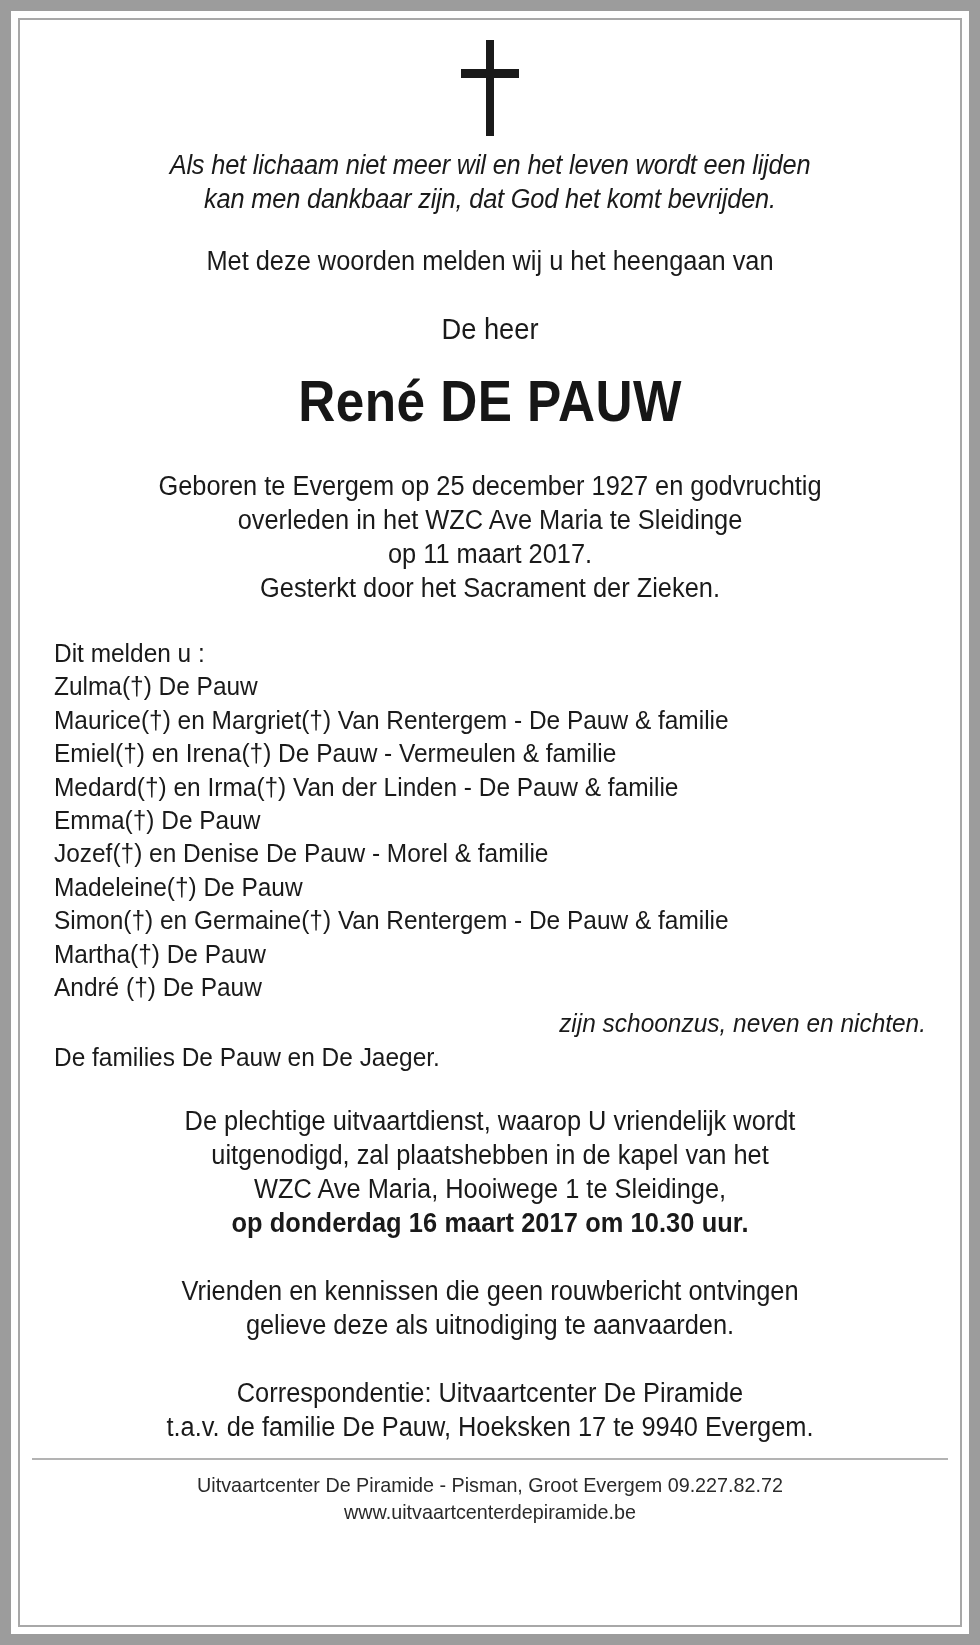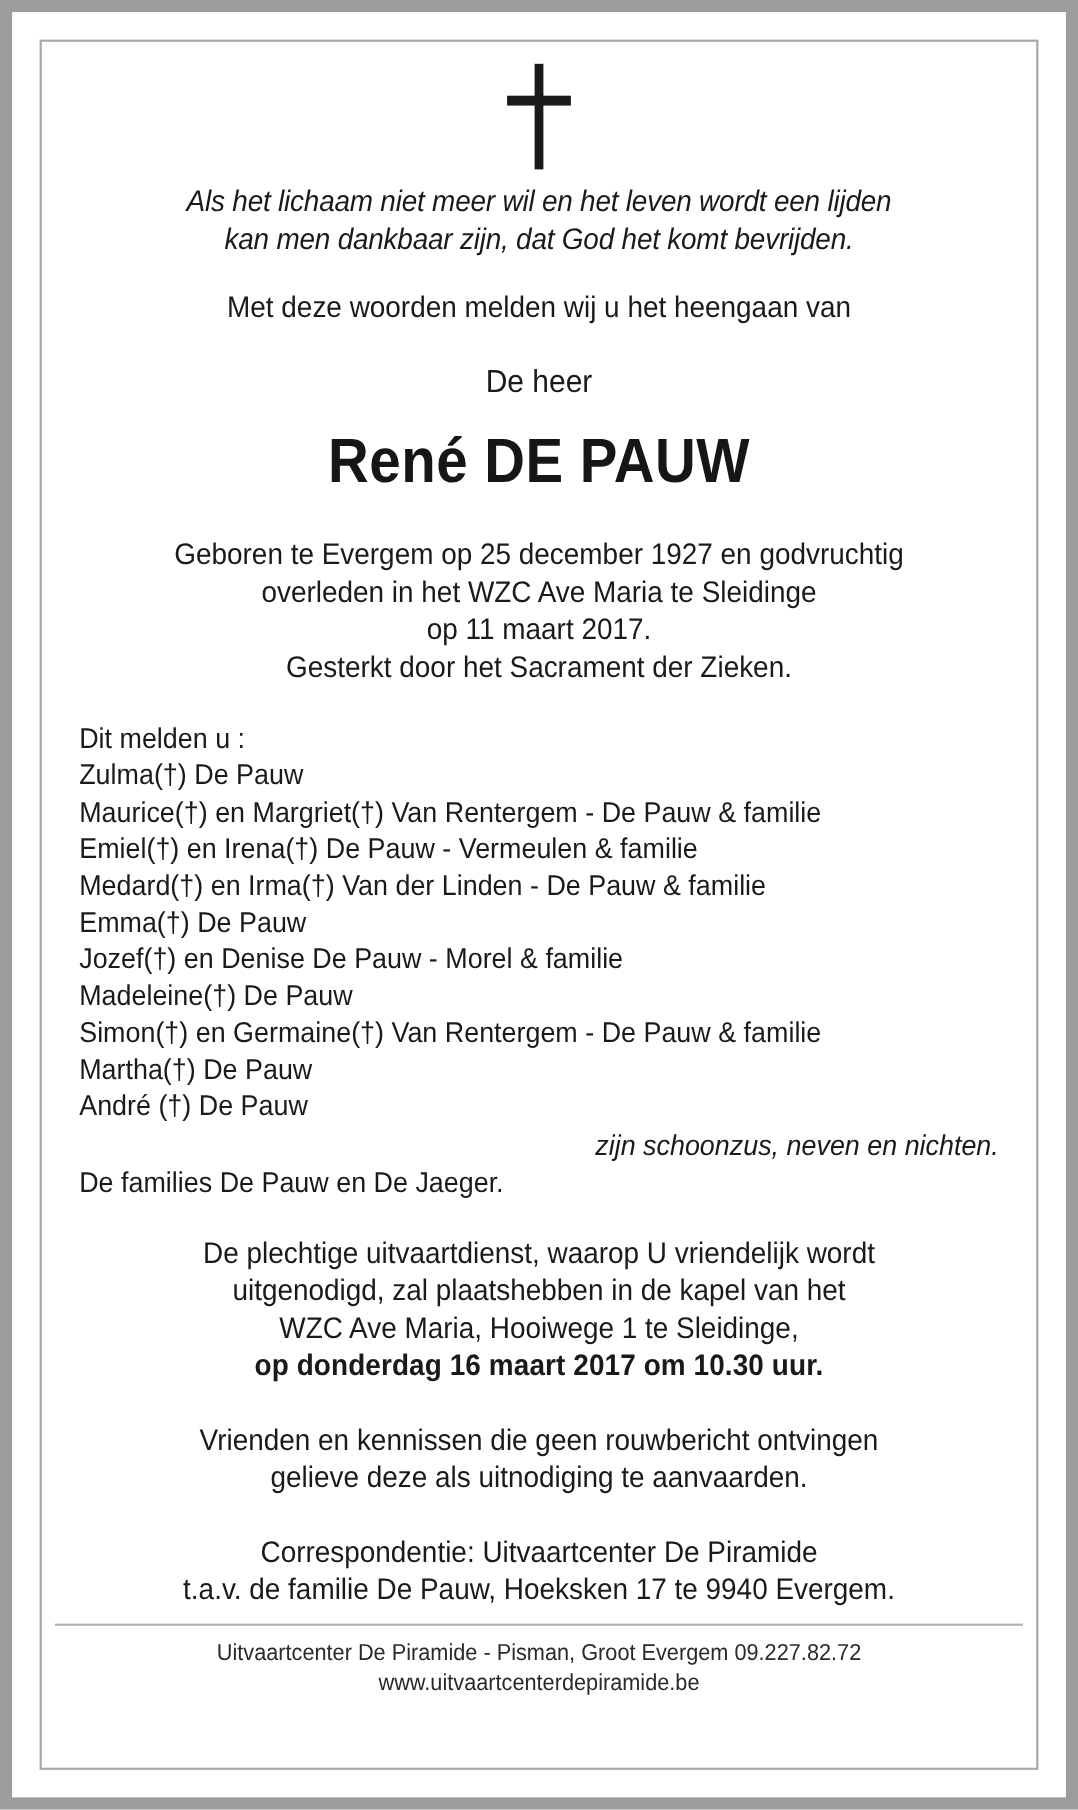--- a/index.html
+++ b/index.html
@@ -16,21 +16,21 @@
   }
 
   
   .notice-outer {
     position: relative;
     box-sizing: border-box;
     width: 980px;
     height: 1645px;
     background: #ffffff;
     border: 11px solid #9c9c9c;
-    padding: 25px;
+    padding: 7px;
   }
   .notice-inner-frame {
     box-sizing: border-box;
     width: 100%;
     height: 100%;
     border: 2px solid #a8a8a8;
     background: #ffffff;
     padding: 0 34px;
     overflow: hidden;
   }

